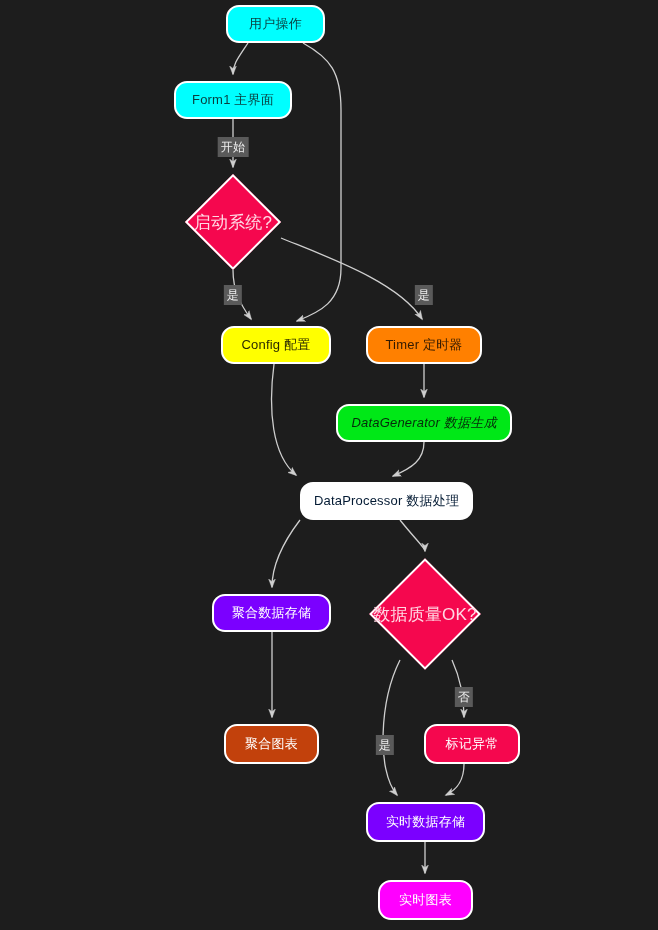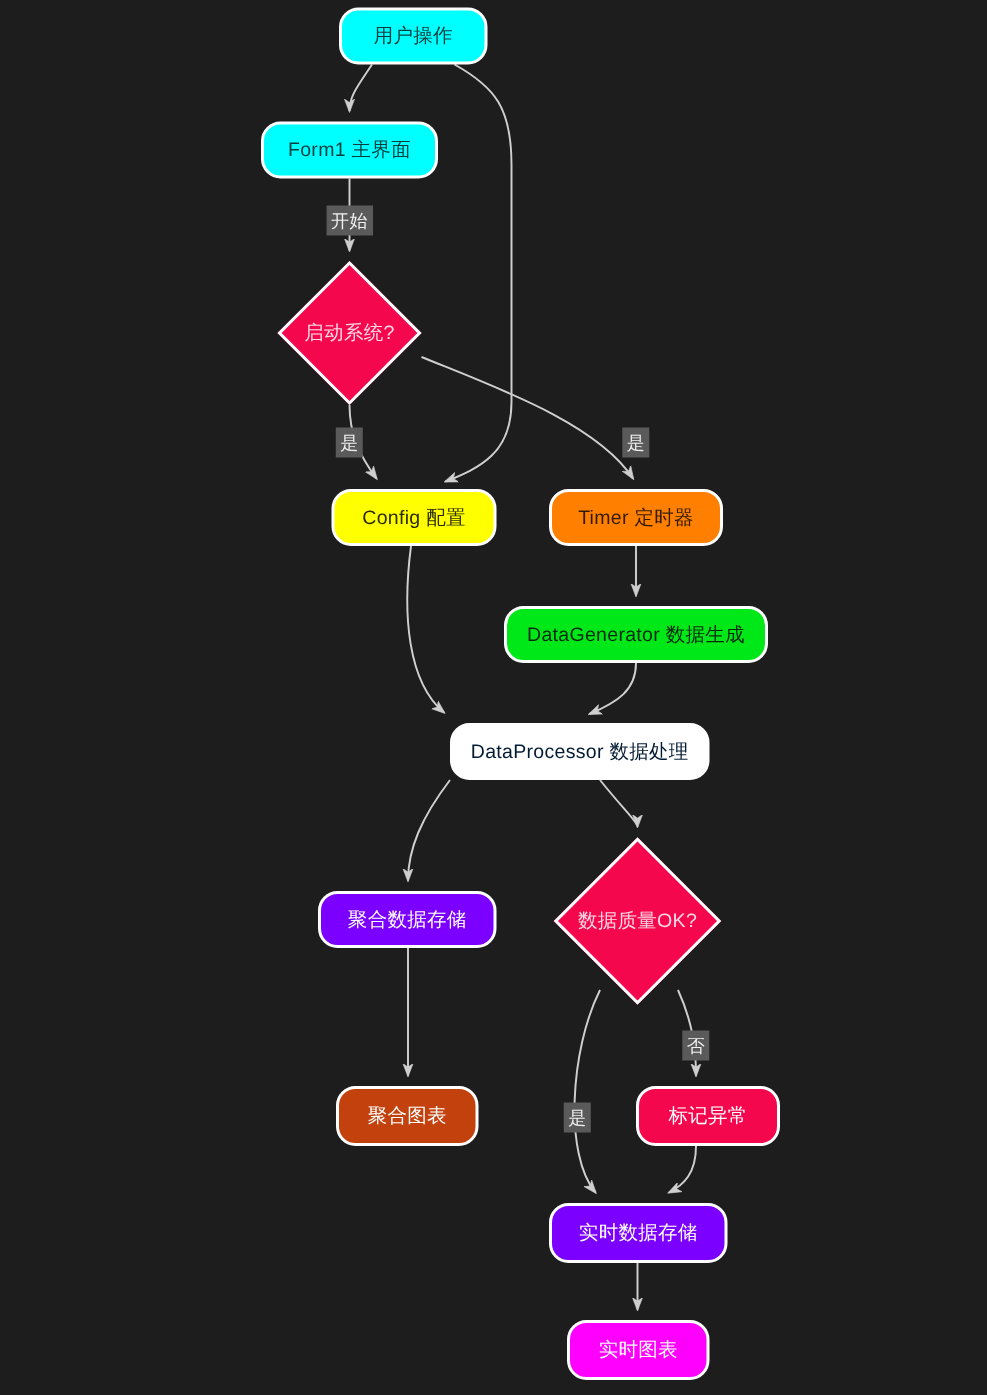--- a/index.html
+++ b/index.html
@@ -49,21 +49,21 @@
     position: absolute;
     left: 50%;
     top: 50%;
     border: 2px solid #ffffff;
     box-sizing: border-box;
     transform: translate(-50%, -50%) rotate(45deg);
   }
   .diamond-label {
     position: relative;
     z-index: 2;
-    font-size: 13px;
+    font-size: 17px;
     white-space: nowrap;
     letter-spacing: 0.2px;
   }
   .edge-label {
     position: absolute;
     background: #5a5a5a;
     color: #f0f0f0;
     font-size: 12px;
     line-height: 14px;
     padding: 3px 3px;
@@ -131,21 +131,21 @@
   </div>
 
   <div class="node rect" style="left: 221px; top: 326px; width: 110px; height: 38px; background: rgb(255, 255, 0); color: rgb(43, 43, 0); border-color: rgb(255, 255, 255);">
       <span>Config 配置</span>
     </div>
 
   <div class="node rect" style="left: 366px; top: 326px; width: 116px; height: 38px; background: rgb(255, 128, 0); color: rgb(51, 26, 0); border-color: rgb(255, 255, 255);">
       <span>Timer 定时器</span>
     </div>
 
-  <div class="node rect" style="left: 336px; top: 404px; width: 176px; height: 38px; background: rgb(0, 232, 23); color: rgb(6, 41, 11); border-color: rgb(255, 255, 255);">
+  <div class="node rect" style="left: 336px; top: 404px; width: 176px; height: 38px; background: rgb(0, 232, 23); color: rgb(6, 41, 11); border-color: rgb(255, 255, 255); font-style: italic;">
       <span>DataGenerator 数据生成</span>
     </div>
 
   <div class="node rect" style="left: 264px; top: 482px; width: 173px; height: 38px; background: #ffffff; color: rgb(3, 26, 51); border-color: rgb(255, 255, 255); margin-left: 36px;">
       <span>DataProcessor 数据处理</span>
     </div>
 
   <div class="node rect" style="left: 212px; top: 594px; width: 119px; height: 38px; background: rgb(123, 0, 255); color: rgb(255, 255, 255); border-color: rgb(255, 255, 255);">
       <span>聚合数据存储</span>
     </div>

